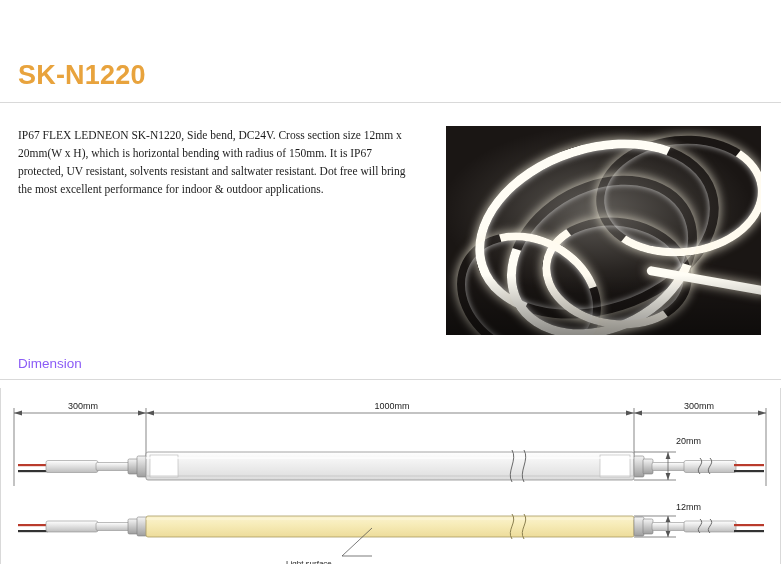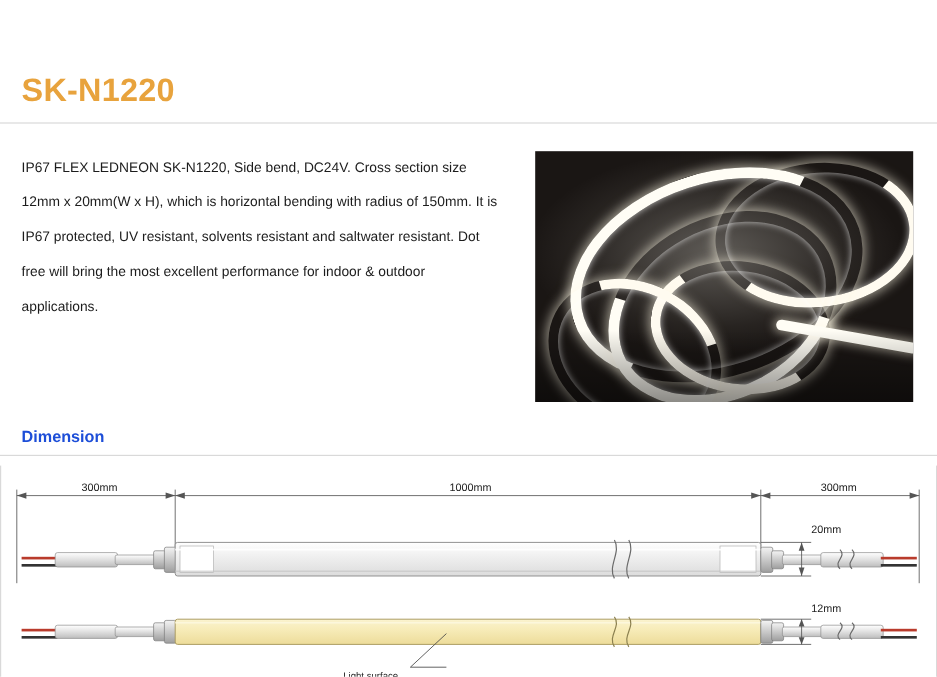--- a/index.html
+++ b/index.html
@@ -32,22 +32,23 @@
     width: 781px; height: 1px;
     background: #d9d9d9;
   }
 
   
   .desc {
     position: absolute;
     left: 18px; top: 78px;
     width: 400px;
     font-size: 11.5px;
-    line-height: 29px;
+    line-height: 18px;
     color: #1c1c1c;
+    font-family: Liberation Serif, serif;
   }
 
   
   .photo {
     position: absolute;
     left: 446px; top: 78px;
     width: 315px; height: 209px;
     background: #1a1614;
     overflow: hidden;
   }
@@ -107,22 +108,21 @@
     position: absolute;
     left: 0; bottom: 0; width: 100%; height: 60px;
     background: linear-gradient(to bottom, rgba(0,0,0,0) 0%, rgba(0,0,0,0.45) 100%);
   }
 
   
   .section-label {
     position: absolute;
     left: 18px; top: 308px;
     font-size: 13.5px;
-    color: #1d4ed8;
-    font-weight: bold;
+    color: #8b5cf6;
   }
   .section-rule {
     position: absolute;
     left: 0; top: 331px;
     width: 781px; height: 1px;
     background: #d9d9d9;
   }
 
   .draw {
     position: absolute;

